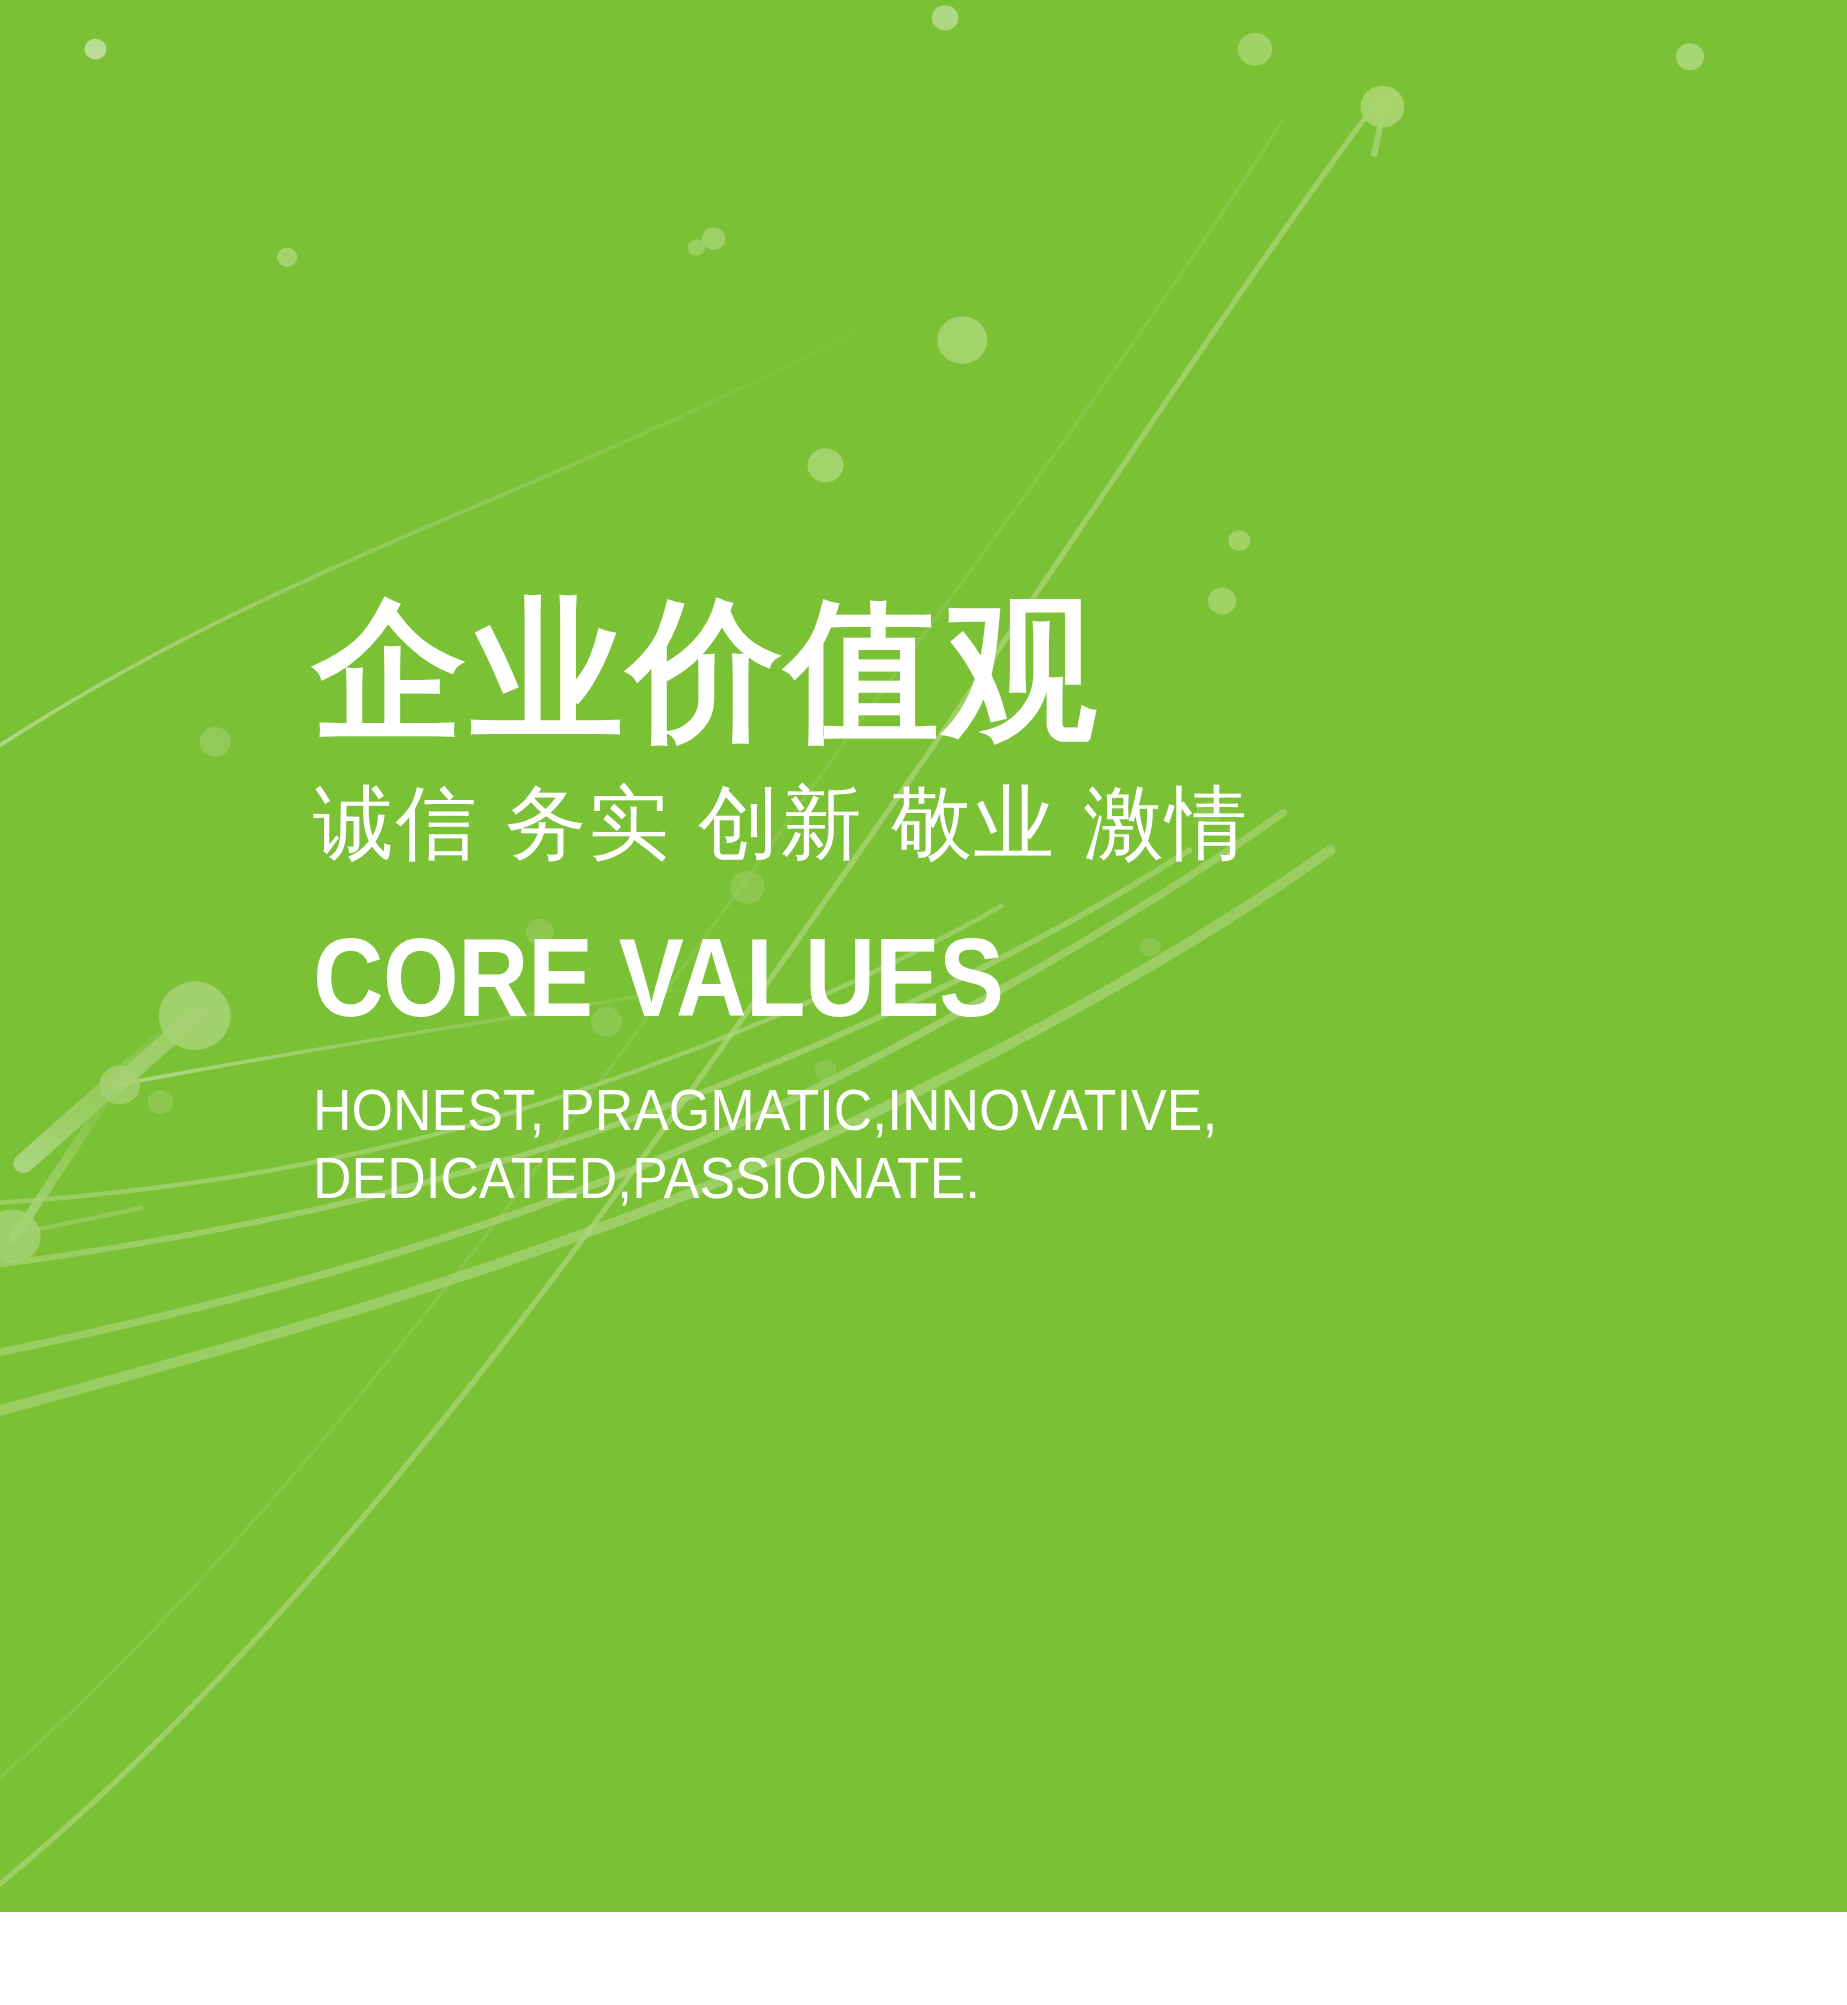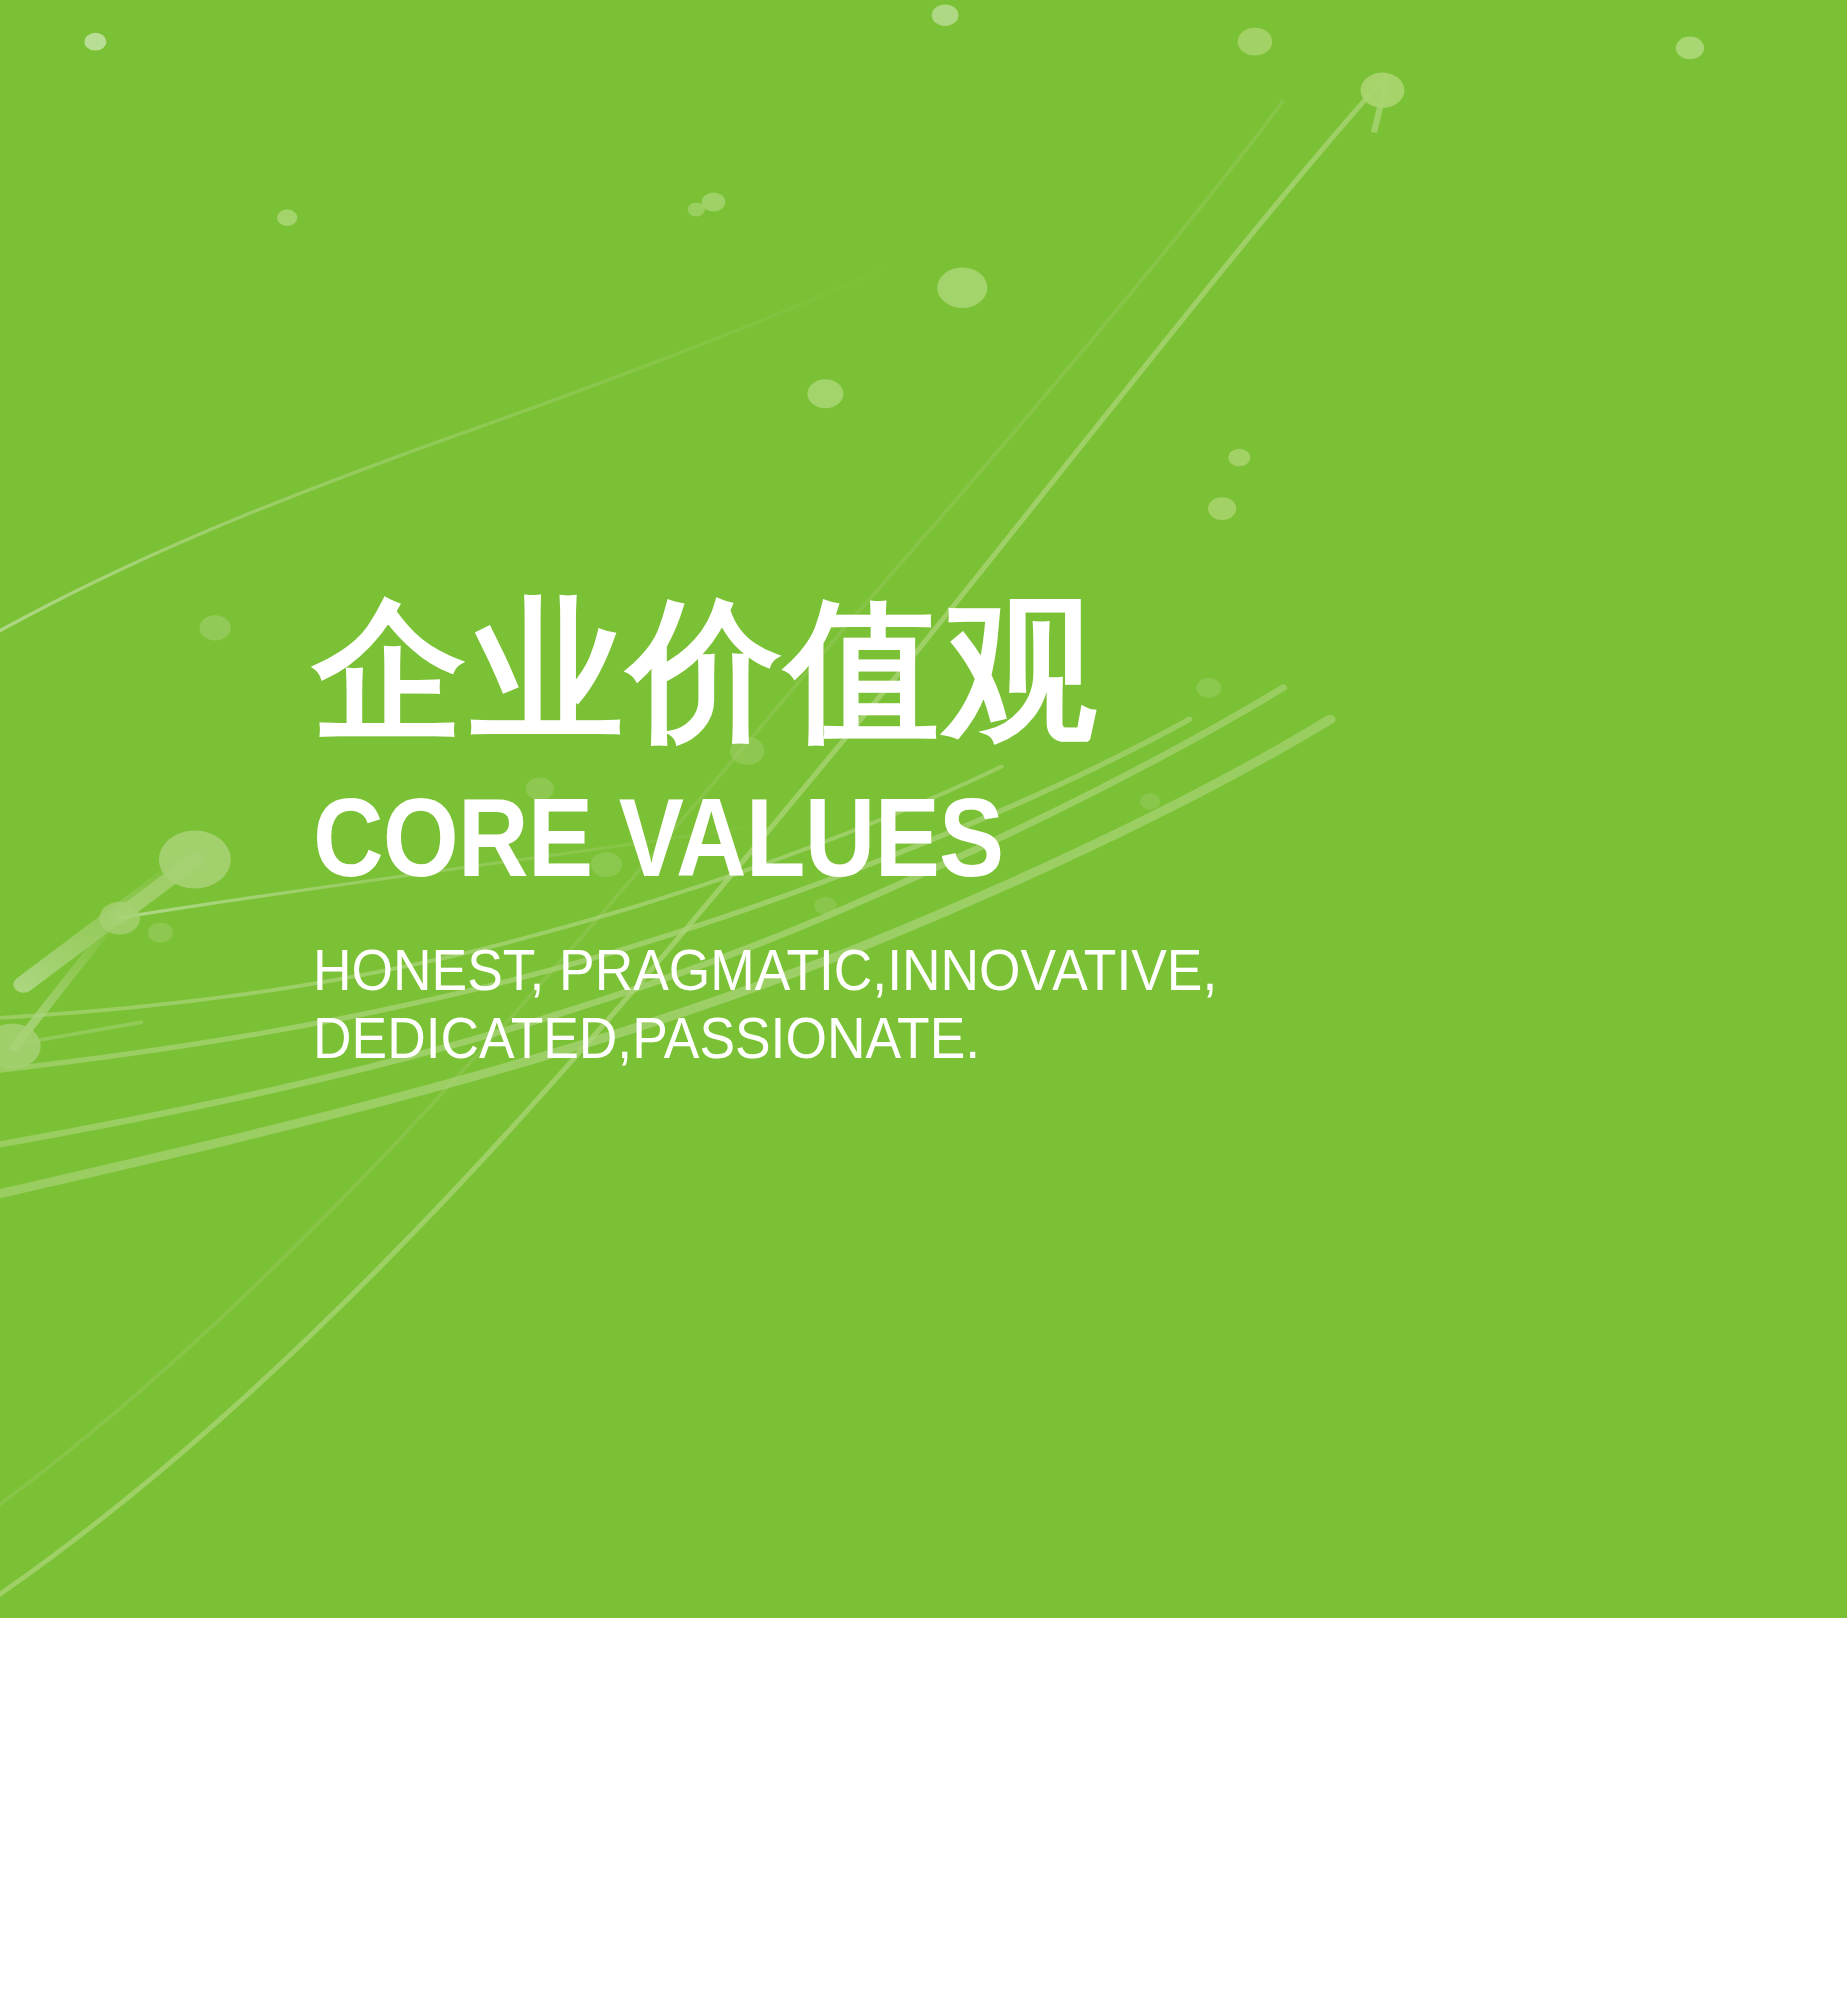--- a/index.html
+++ b/index.html
@@ -3,21 +3,21 @@
 <meta charset="utf-8">
 <style>
   html, body {
     margin: 0;
     padding: 0;
     background: #ffffff;
   }
   #poster {
     position: relative;
     width: 1848px;
-    height: 1618px;
+    height: 1912px;
     overflow: hidden;
     background: #7bc136;
     font-family: "Liberation Sans", "DejaVu Sans", sans-serif;
   }
   #bg-art {
     position: absolute;
     inset: 0;
     width: 100%;
     height: 100%;
     display: block;
@@ -138,20 +138,21 @@
     <circle cx="1545" cy="1090" r="16" fill="#a6d173" fill-opacity="0.4"></circle>
     <circle cx="775" cy="1370" r="20" fill="#a6d173" fill-opacity="0.4"></circle>
     <circle cx="1055" cy="1435" r="14" fill="#a6d173" fill-opacity="0.35"></circle>
     <circle cx="205" cy="1478" r="16" fill="#a6d173" fill-opacity="0.45"></circle>
     <circle cx="1470" cy="1270" r="13" fill="#a6d173" fill-opacity="0.35"></circle>
   </svg>
 
   <div class="content">
     <h1 class="title-cn">企业价值观</h1>
 
+    <h2 class="subtitle-cn">诚信  务实  创新  敬业  激情</h2>
 
     <h3 class="title-en">CORE VALUES</h3>
 
     <div class="body-en">
       <span class="line">HONEST, PRAGMATIC,INNOVATIVE,</span>
       <span class="line">DEDICATED,PASSIONATE.</span>
     </div>
   </div>
 
 </div>

